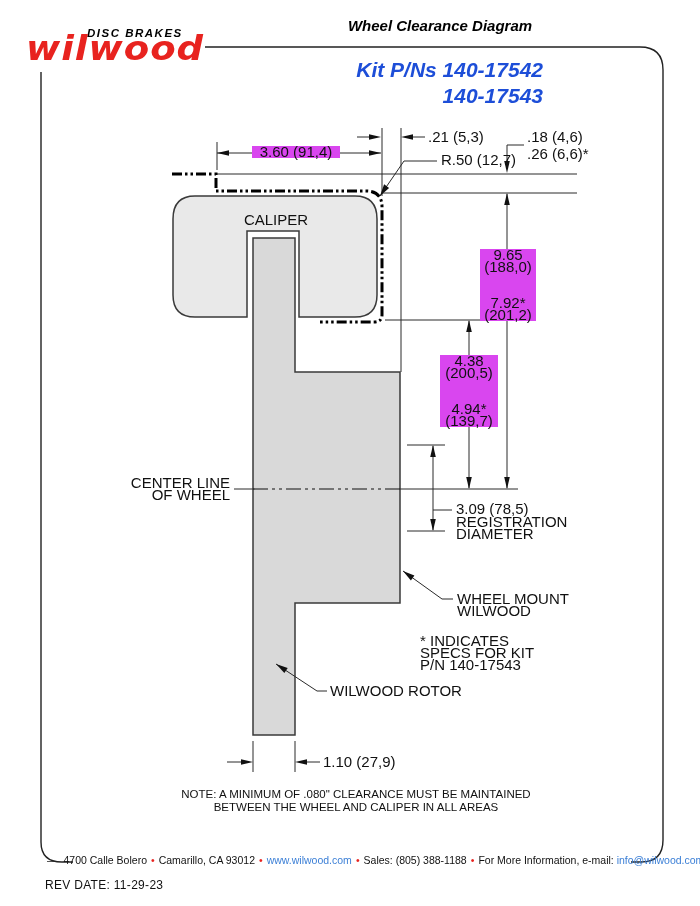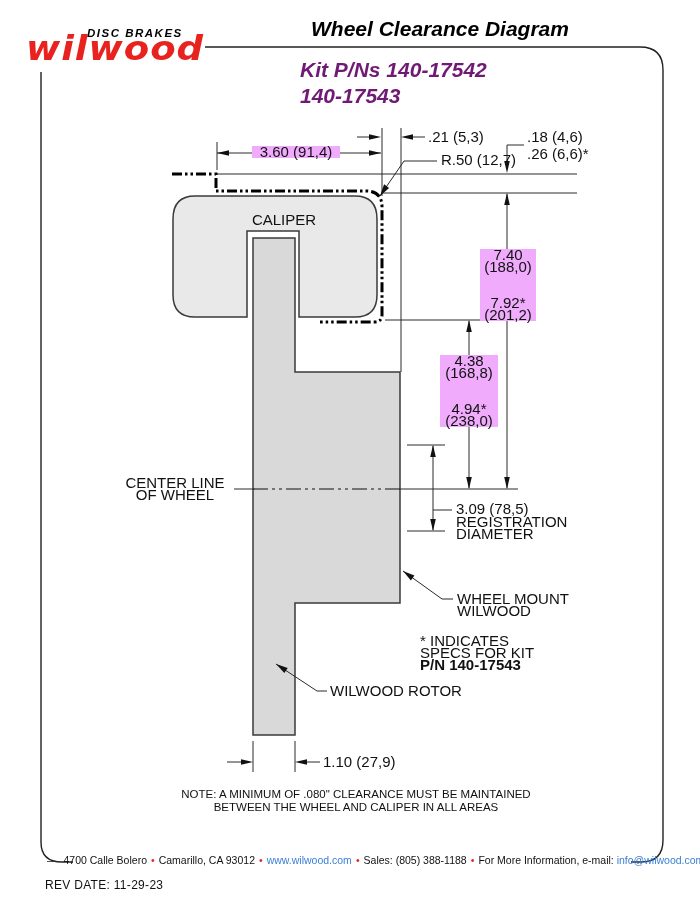--- a/index.html
+++ b/index.html
@@ -7,42 +7,42 @@
     --link-blue:#3b7fd6;
     --line-dark:#1c1c1c;
     --caliper-fill:#e9e9e9;
     --rotor-fill:#d9d9d9;
   }
   *{box-sizing:border-box;margin:0;padding:0}
   body{background:#fff;font-family:"Liberation Sans",sans-serif}
   .page{position:relative;width:700px;height:906px;background:#fff;overflow:hidden}
   svg.art{position:absolute;left:0;top:0}
   .lbl{position:absolute;font-size:15px;line-height:12px;color:#111;white-space:nowrap}
-  .bgw{background:#f0abfc;padding:0 2px}
+  .bgw{background:#d946ef;padding:0 2px}
   .ctr{text-align:center}
-  .rt{text-align:center}
+  .rt{text-align:right}
   .brand-script{position:absolute;left:26px;top:30px;font-family:"DejaVu Sans",sans-serif;
     font-style:italic;font-weight:800;font-size:37px;line-height:37px;color:var(--brand-red);
     letter-spacing:1px;transform:scaleY(.92)}
   .brand-top{position:absolute;left:87px;top:27px;font-size:11.5px;font-weight:800;font-style:italic;
     letter-spacing:1.5px;color:#000}
   .doc-title{position:absolute;left:270px;top:17px;width:340px;text-align:center;
-    font-size:21px;font-weight:bold;font-style:italic;color:#000}
-  .kit{position:absolute;left:300px;width:243px;font-size:21px;line-height:24px;
-    font-weight:bold;font-style:italic;color:#701a75}
+    font-size:15px;font-weight:bold;font-style:italic;color:#000}
+  .kit{position:absolute;left:300px;width:243px;text-align:right;font-size:21px;line-height:24px;
+    font-weight:bold;font-style:italic;color:#1d4ed8}
   .dim-block{line-height:12px}
   .spc{margin-top:24px}
   .note-line{position:absolute;left:100px;width:512px;text-align:center;font-size:11.5px;color:#111}
   .footer-line{position:absolute;left:41px;top:854px;width:622px;text-align:center;
     font-size:10.5px;color:#111;white-space:nowrap}
   .footer-line .fsep{color:var(--brand-red);margin:0 4px}
   .footer-line .flink{color:var(--link-blue);text-decoration:none}
   .footer-line .fdash{margin:0 6px;color:#222}
   .rev{position:absolute;left:45px;top:878px;font-size:12px;color:#111;letter-spacing:.3px}
-  .bold{font-weight:bold}
+  .bold{font-weight:normal}
 </style>
 </head>
 <body>
 
 <div class="page">
 
   <svg class="art" width="700" height="906" viewBox="0 0 700 906">
 
     <path d="M205,47 H640 Q663,47 663,70 V840 Q663,862 641,862 H631" fill="none" stroke="#222" stroke-width="1.4"></path>
     <path d="M41,72 V842 Q41,862 62,862 H73" fill="none" stroke="#222" stroke-width="1.4"></path>
@@ -106,43 +106,43 @@
       <path d="M295,762 L307,759.2 L307,764.8 Z"></path>
     </g>
   </svg>
 
   <div class="brand-top">DISC BRAKES</div>
   <div class="brand-script">wilwood</div>
   <div class="doc-title">Wheel Clearance Diagram</div>
   <div class="kit" style="top:58px">Kit P/Ns 140-17542</div>
   <div class="kit" style="top:84px">140-17543</div>
 
-  <div class="lbl ctr" style="left:234px;top:214px;width:100px">CALIPER</div>
+  <div class="lbl ctr" style="left:226px;top:214px;width:100px">CALIPER</div>
 
   <div class="lbl ctr bgw" style="left:252px;top:146px;width:88px">3.60 (91,4)</div>
 
   <div class="lbl" style="left:428px;top:131px">.21 (5,3)</div>
 
   <div class="lbl" style="left:441px;top:154px">R.50 (12,7)</div>
 
   <div class="lbl" style="left:527px;top:131px">.18 (4,6)</div>
   <div class="lbl" style="left:527px;top:148px">.26 (6,6)*</div>
 
   <div class="lbl ctr bgw dim-block" style="left:480px;top:249px;width:56px">
-    <div>7.40</div>
+    <div>9.65</div>
     <div>(188,0)</div>
     <div class="spc">7.92*</div>
     <div>(201,2)</div>
   </div>
 
   <div class="lbl ctr bgw dim-block" style="left:440px;top:355px;width:58px">
     <div>4.38</div>
-    <div>(168,8)</div>
+    <div>(200,5)</div>
     <div class="spc">4.94*</div>
-    <div>(238,0)</div>
+    <div>(139,7)</div>
   </div>
 
   <div class="lbl rt dim-block" style="left:120px;top:477px;width:110px">
     <div>CENTER LINE</div>
     <div>OF WHEEL</div>
   </div>
 
   <div class="lbl dim-block" style="left:456px;top:503px;line-height:12.5px">
     <div>3.09 (78,5)</div>
     <div>REGISTRATION</div>

